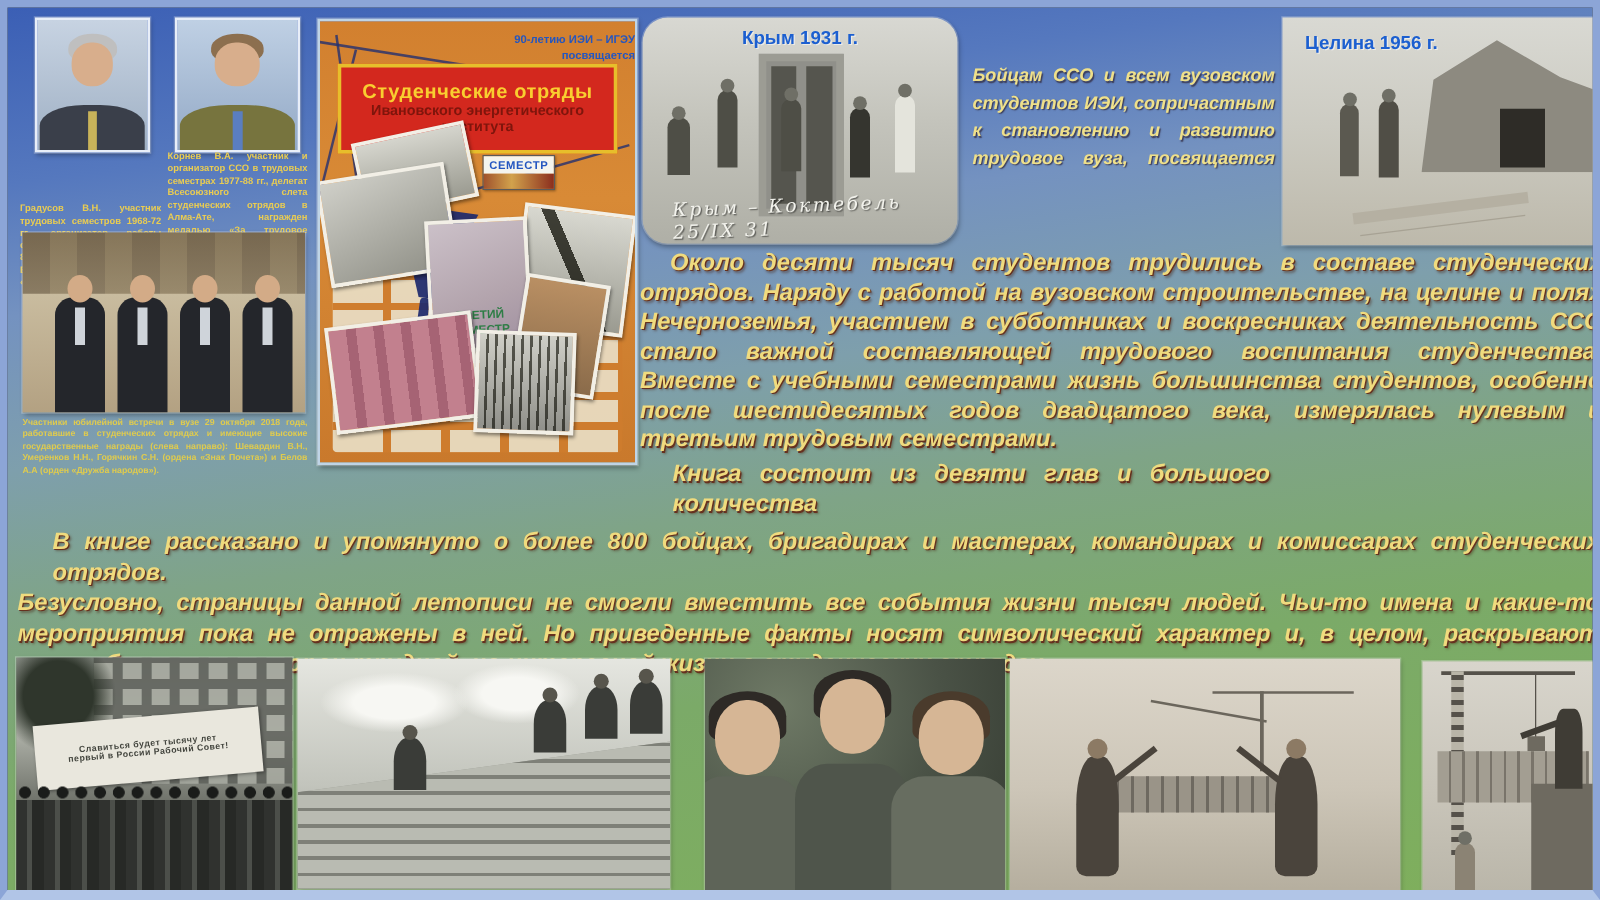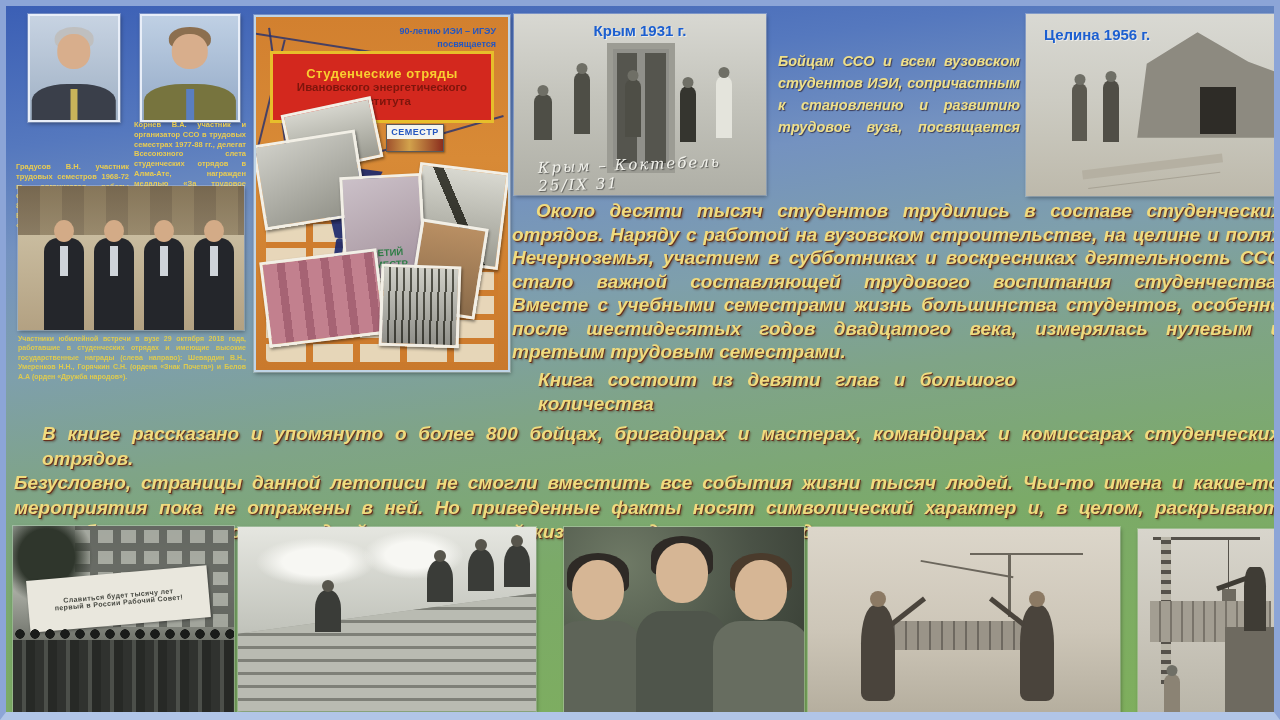--- a/index.html
+++ b/index.html
@@ -30,36 +30,36 @@
   .pman .tie{position:absolute;left:50%;bottom:0;width:8%;height:30%;transform:translateX(-50%);background:#7e8ba8;}
   
   .gman{position:absolute;bottom:0;width:40px;height:92px;background:#24262b;border-radius:14px 14px 0 0;}
   .gman:before{content:"";position:absolute;left:50%;top:-18px;width:20px;height:22px;transform:translateX(-50%);background:#d3ab87;border-radius:50%;}
   .gman:after{content:"";position:absolute;left:50%;top:8px;width:8px;height:30px;transform:translateX(-50%);background:#cfd4da;}
   
   #cover{background:linear-gradient(180deg,#d2802f 0%,#d88a36 40%,#c9792c 100%);border:2px solid #bfd4e6;}
   #cover .wire{position:absolute;background:#233070;opacity:.8;}
   #coverTitle{position:absolute;left:14px;right:14px;top:34px;height:66px;background:#d3281e;border:3px solid #e7be2b;
               display:flex;flex-direction:column;align-items:center;justify-content:center;text-align:center;}
-  #coverTitle .t1{font-size:13px;font-weight:bold;color:#f9ce30;letter-spacing:.5px;}
+  #coverTitle .t1{font-size:16px;font-weight:bold;color:#f9ce30;letter-spacing:.5px;}
   #coverTitle .t2{font-size:11.5px;font-weight:bold;color:#7e150c;line-height:1.15;width:200px;}
-  #coverHead{position:absolute;right:12px;top:8px;text-align:right;color:#2456c0;font-size:9px;font-weight:bold;line-height:1.4;}
+  #coverHead{position:absolute;right:0;top:8px;text-align:right;color:#2456c0;font-size:9px;font-weight:bold;line-height:1.4;}
   #badge{position:absolute;left:130px;top:107px;width:56px;height:26px;border:1px solid #5a5a5a;box-shadow:1px 1px 2px rgba(0,0,0,.4);}
   #badge .btxt{background:#f4f4ee;color:#2456c0;font-size:9px;font-weight:bold;text-align:center;line-height:14px;height:14px;letter-spacing:.5px;}
   #badge .bgfx{height:12px;background:linear-gradient(90deg,#a0522d,#d2a24c 40%,#8b2e1e);}
   .bricks{position:absolute;left:10px;right:10px;bottom:8px;height:158px;
       background:
         repeating-linear-gradient(0deg,rgba(210,128,47,0) 0 18px,#cf7d2e 18px 24px),
         repeating-linear-gradient(90deg,#eae0c8 0 40px,#cf7d2e 40px 47px);
       border-radius:4px;opacity:.9;}
   .cph{position:absolute;border:3px solid #f2efe6;box-shadow:1px 2px 3px rgba(0,0,0,.45);}
   #miniBook{display:flex;align-items:flex-end;justify-content:center;background:linear-gradient(160deg,#cbc0c8,#b3a4ad 60%,#a090a0);}
   #miniBook span{color:#2e7d46;font-weight:bold;font-size:9.5px;text-align:center;line-height:1.2;margin-bottom:8px;}
   
-  #krym{background:linear-gradient(180deg,#d8d8d2 0%,#c4c4bc 45%,#aFaFa6 100%);}
+  #krym{background:linear-gradient(180deg,#d8d8d2 0%,#c4c4bc 45%,#aFaFa6 100%);border-radius:20px;}
   #krym .door{position:absolute;left:37%;top:16%;width:27%;height:72%;background:#90908a;box-shadow:inset 0 0 0 6px #9c9c94;}
   #krym .door i{position:absolute;left:14%;top:8%;width:30%;height:84%;background:#55554e;}
   #krym .door i + i{left:56%;}
   .sil{position:absolute;background:#4e4e46;border-radius:8px 8px 0 0;}
   .sil:before{content:"";position:absolute;left:50%;top:-9px;width:11px;height:11px;transform:translateX(-50%);background:#6f6f66;border-radius:50%;}
   .hand{font-family:"DejaVu Serif",serif;font-style:italic;color:#f2f2ec;font-size:15px;letter-spacing:2px;text-shadow:1px 1px 1px rgba(0,0,0,.5);transform:rotate(-2deg);}
   #tselina{background:linear-gradient(180deg,#d9d9d3 0%,#cccbc2 48%,#bdb9ab 100%);}
   #tselina .hut{position:absolute;right:2%;top:10%;width:62%;height:58%;background:#8d8a80;clip-path:polygon(12% 100%,18% 30%,50% 0,82% 28%,100% 38%,100% 100%);}
   #tselina .hutdoor{position:absolute;right:18%;top:40%;width:14%;height:26%;background:#2e2c27;}
   #tselina .table{position:absolute;left:22%;bottom:14%;width:55%;height:9px;background:#b5b0a2;transform:rotate(-7deg);box-shadow:0 14px 0 -4px #a7a294;}

